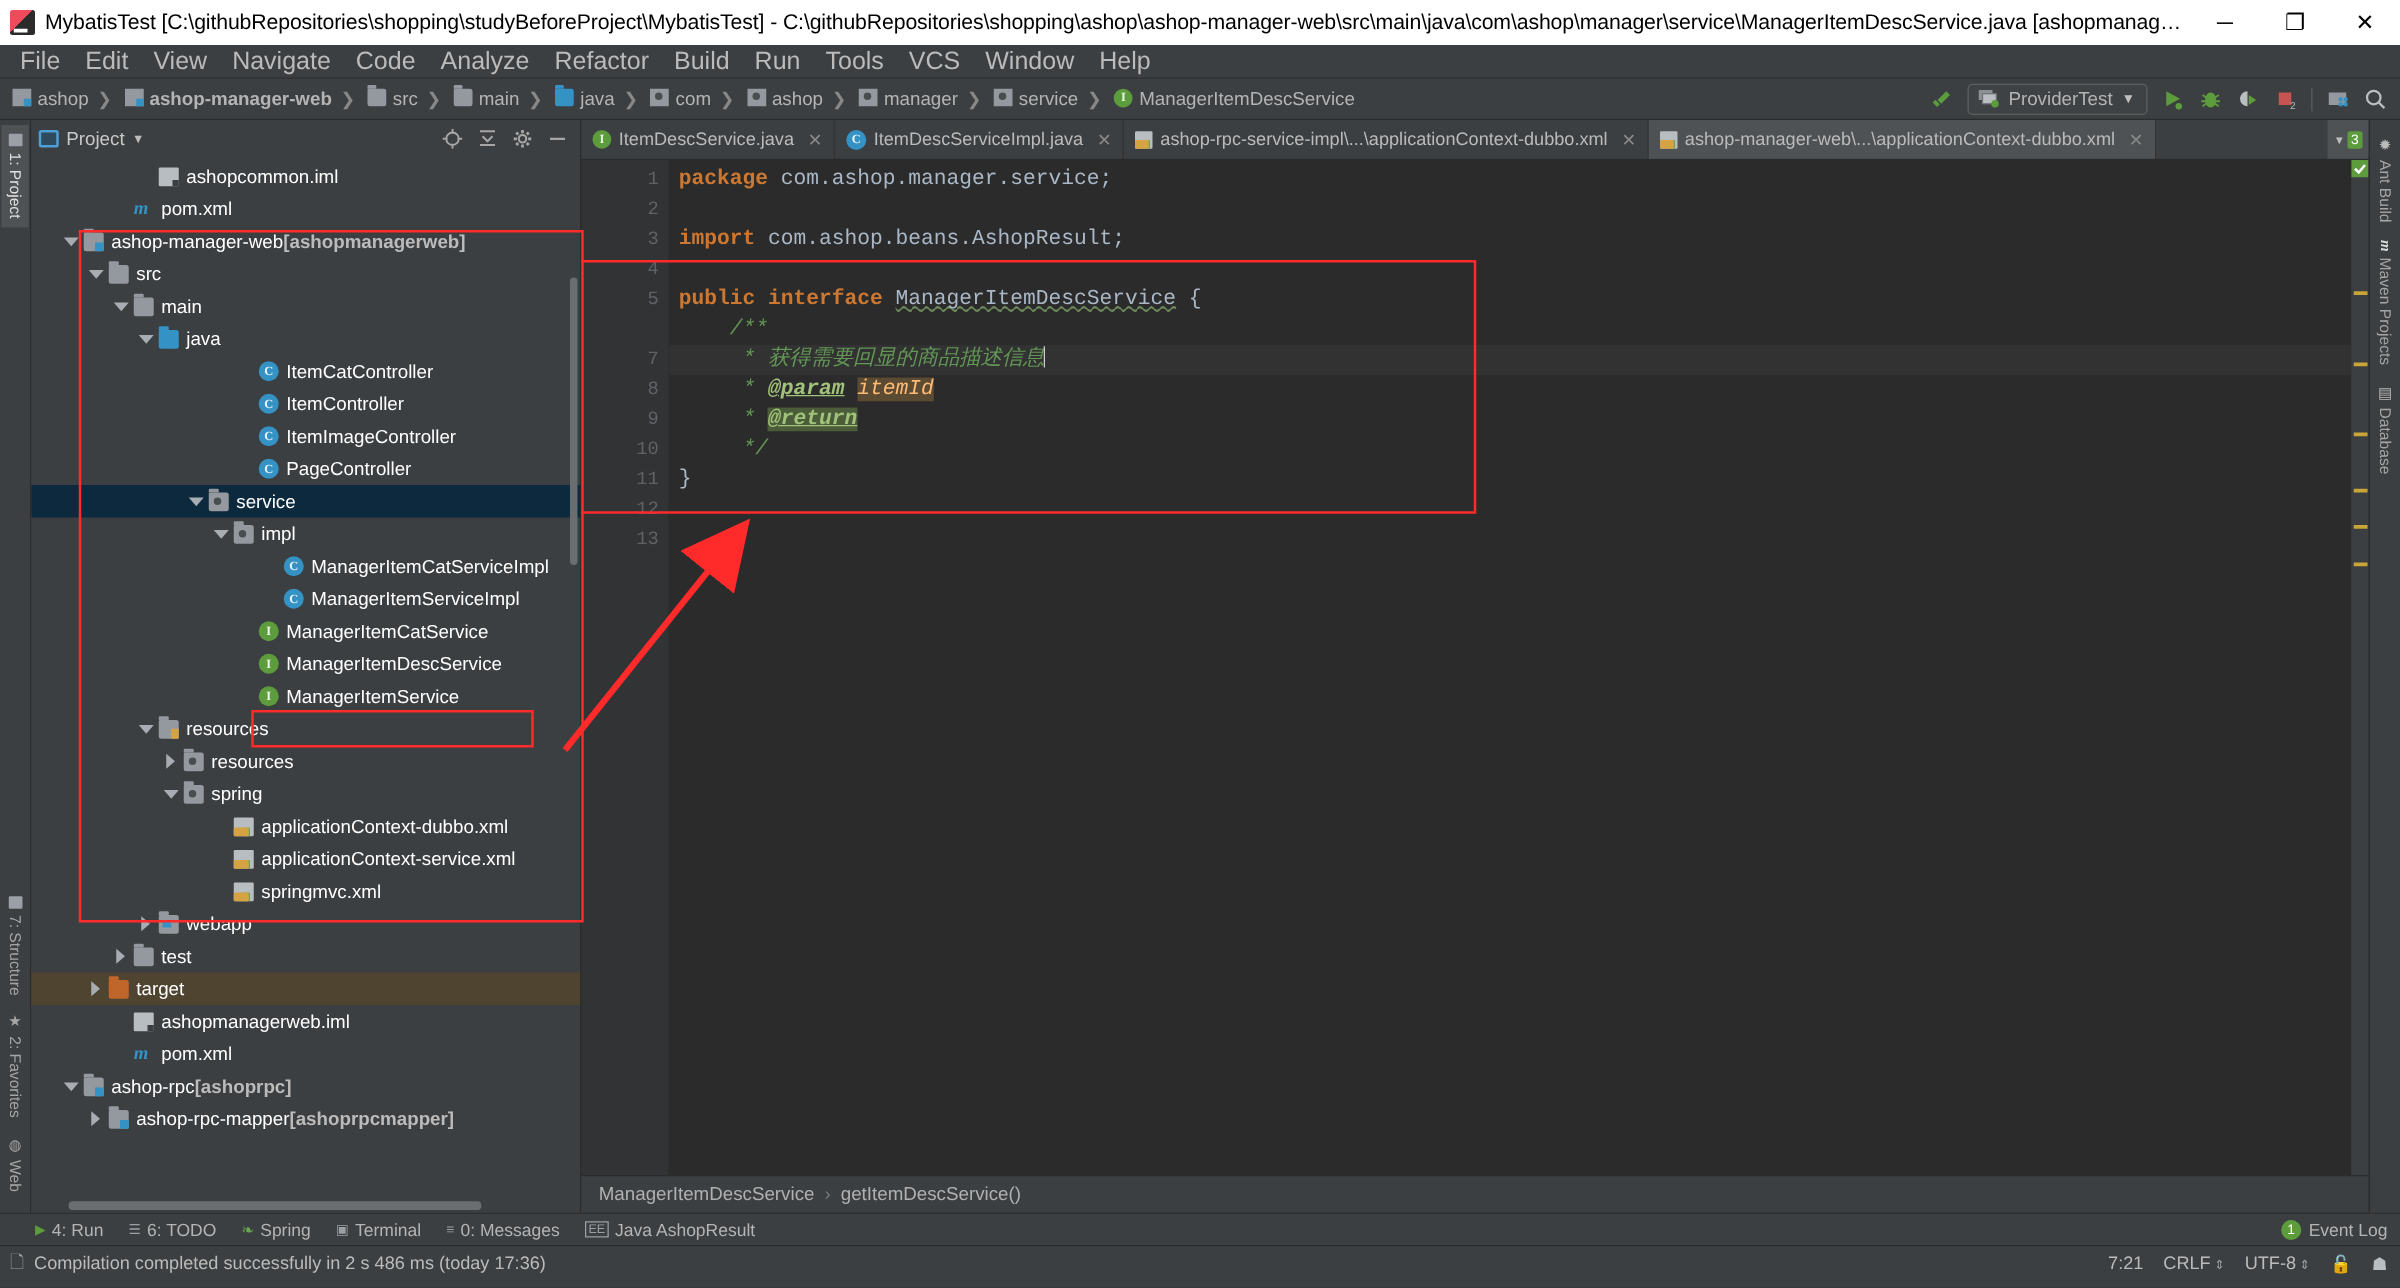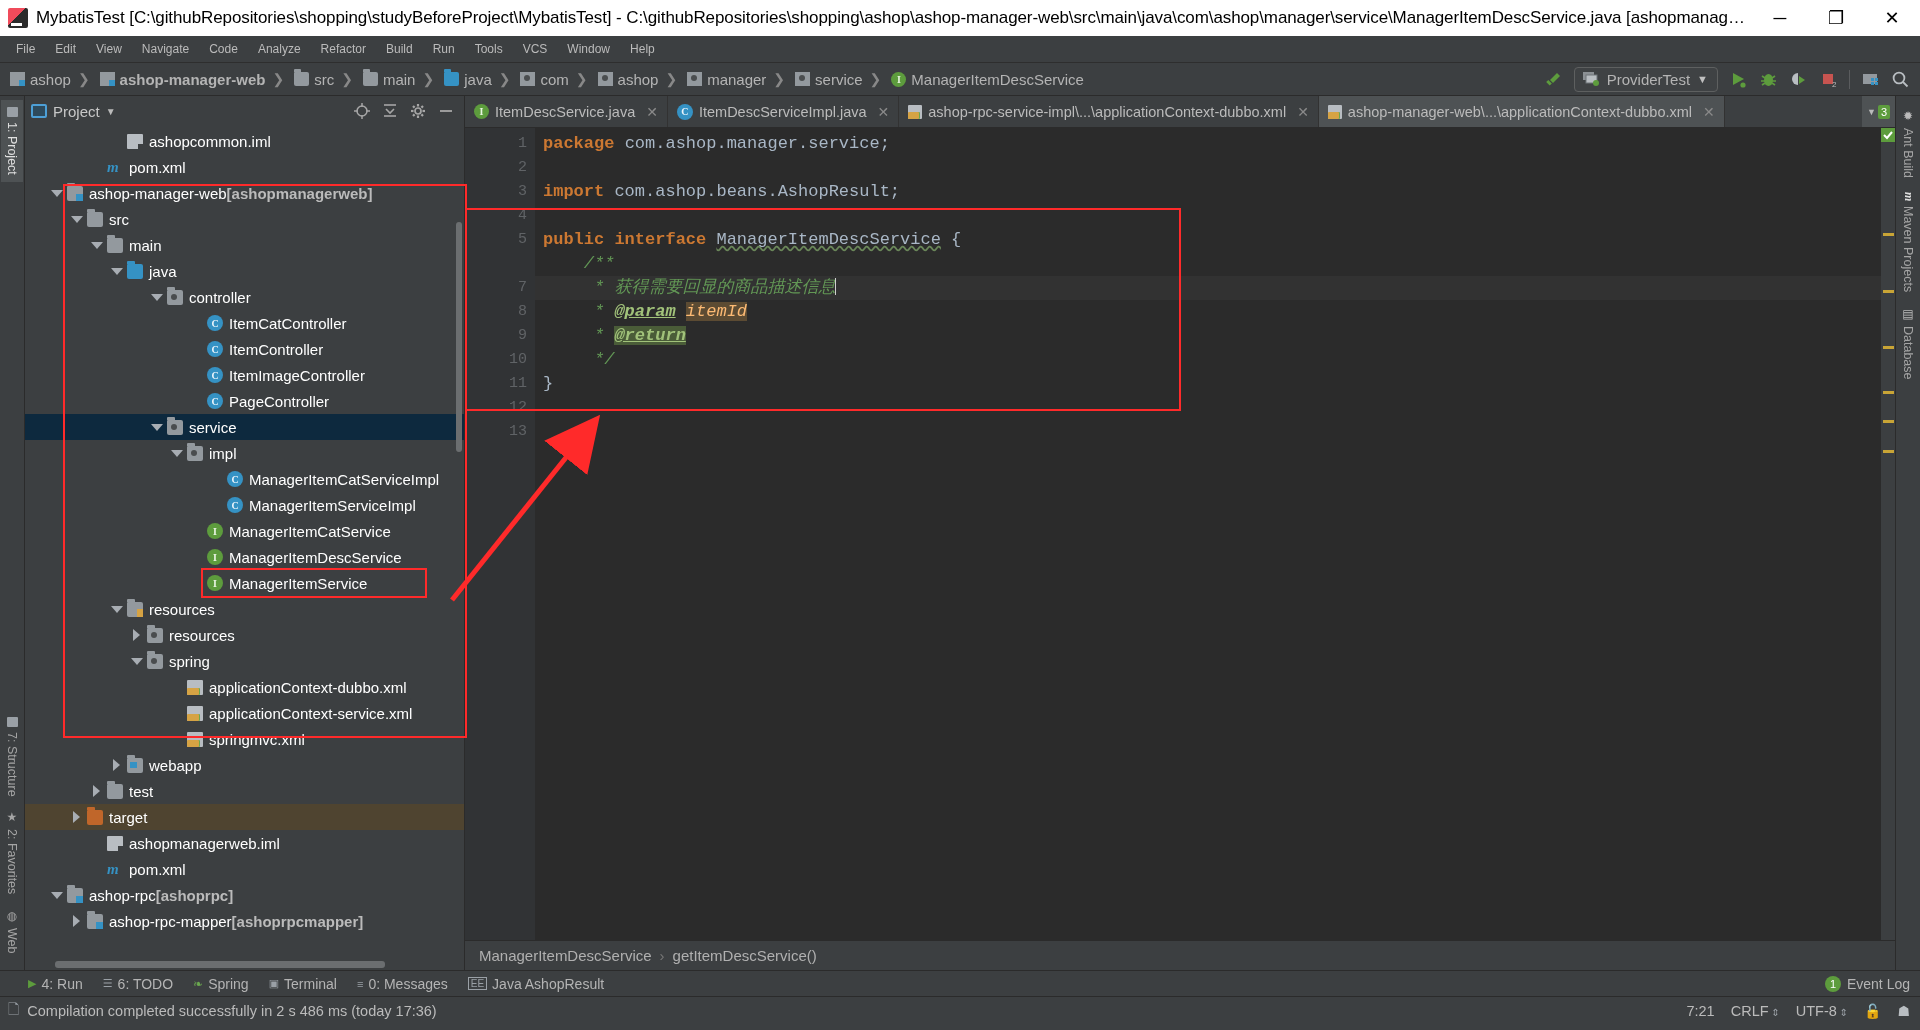--- a/index.html
+++ b/index.html
@@ -31,32 +31,32 @@
   }
   .win-btns { display: flex; flex: 0 0 auto; }
   .win-btn {
     width: 56px; height: 36px; display: flex; align-items: center;
     justify-content: center; font-size: 18px; color: #000;
   }
 
   
   #menubar {
     height: 27px; background: #3c3f41; display: flex; align-items: center;
-    padding-left: 6px; font-size: 12px; color: #bbbbbb;
+    padding-left: 6px; font-size: 20px; color: #bbbbbb;
     border-bottom: 1px solid #2e2e2e;
   }
   #menubar .menu-item { padding: 2px 10px; cursor: default; }
 
   
   #navbar {
     height: 33px; background: #3c3f41; display: flex; align-items: center;
     padding: 0 6px; font-size: 15px; color: #b4b4b4;
     border-bottom: 1px solid #2b2b2b;
   }
-  .crumb { display: flex; align-items: center; padding: 2px 2px 2px 4px; white-space: nowrap; }
+  .crumb { display: flex; align-items: flex-start; padding: 2px 2px 2px 4px; white-space: nowrap; }
   .crumb .sep { margin: 0 4px 0 7px; color: #888; font-size: 14px; }
   .crumb-ico { width: 15px; height: 14px; margin-right: 5px; flex: 0 0 auto; position: relative; }
   .ic-folder { background: #93999e; border-radius: 1px 2px 2px 2px; }
   .ic-folder::before { content:""; position:absolute; top:-3px; left:0; width:7px; height:3px; background:#93999e; border-radius:1px 1px 0 0;}
   .ic-folder.blue { background: #3592c4; }
   .ic-folder.blue::before { background: #3592c4; }
   .ic-mod { background:#93999e; }
   .ic-mod::after { content:""; position:absolute; right:0px; bottom:0px; width:6px;height:6px;background:#3592c4; }
   .ic-pkg { background:#93999e; }
   .ic-pkg::after{content:"";position:absolute;left:4px;top:3px;width:6px;height:6px;background:#4a4d4f;border-radius:50%;}
@@ -449,25 +449,20 @@
         <div class="row" style="padding-left: 66px;">
           <span class="arrow down"></span>
           <span class="ticon t-folder"></span>
           <span class="lbl">main</span>
         </div>
         <div class="row" style="padding-left: 86px;">
           <span class="arrow down"></span>
           <span class="ticon t-folder blue"></span>
           <span class="lbl">java</span>
         </div>
-        <div class="row" style="padding-left: 126px;">
-          <span class="arrow down"></span>
-          <span class="ticon t-pkg"></span>
-          <span class="lbl">controller</span>
-        </div>
         <div class="row" style="padding-left: 166px;">
           <span class="arrow "></span>
           <span class="t-class" style="margin-right: 6px; flex: 0 0 auto;">C</span>
           <span class="lbl">ItemCatController</span>
         </div>
         <div class="row" style="padding-left: 166px;">
           <span class="arrow "></span>
           <span class="t-class" style="margin-right: 6px; flex: 0 0 auto;">C</span>
           <span class="lbl">ItemController</span>
         </div>

